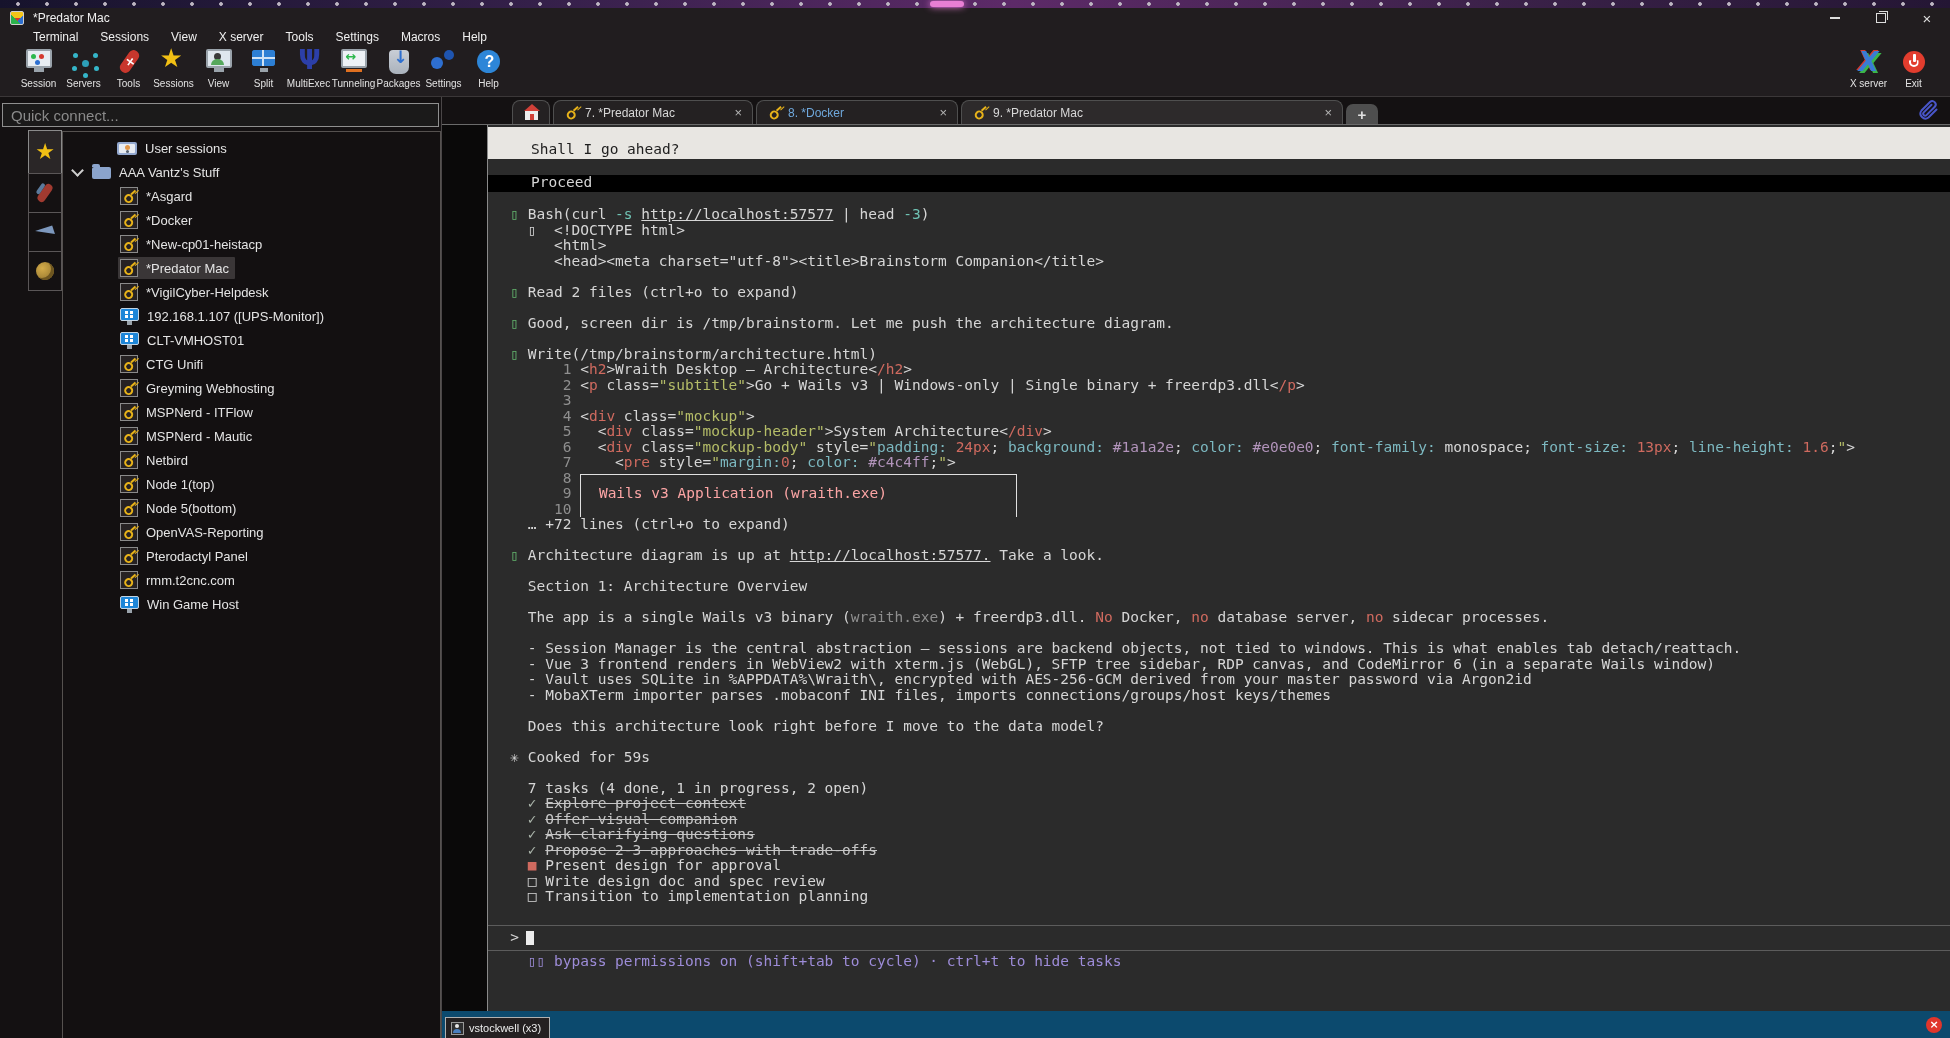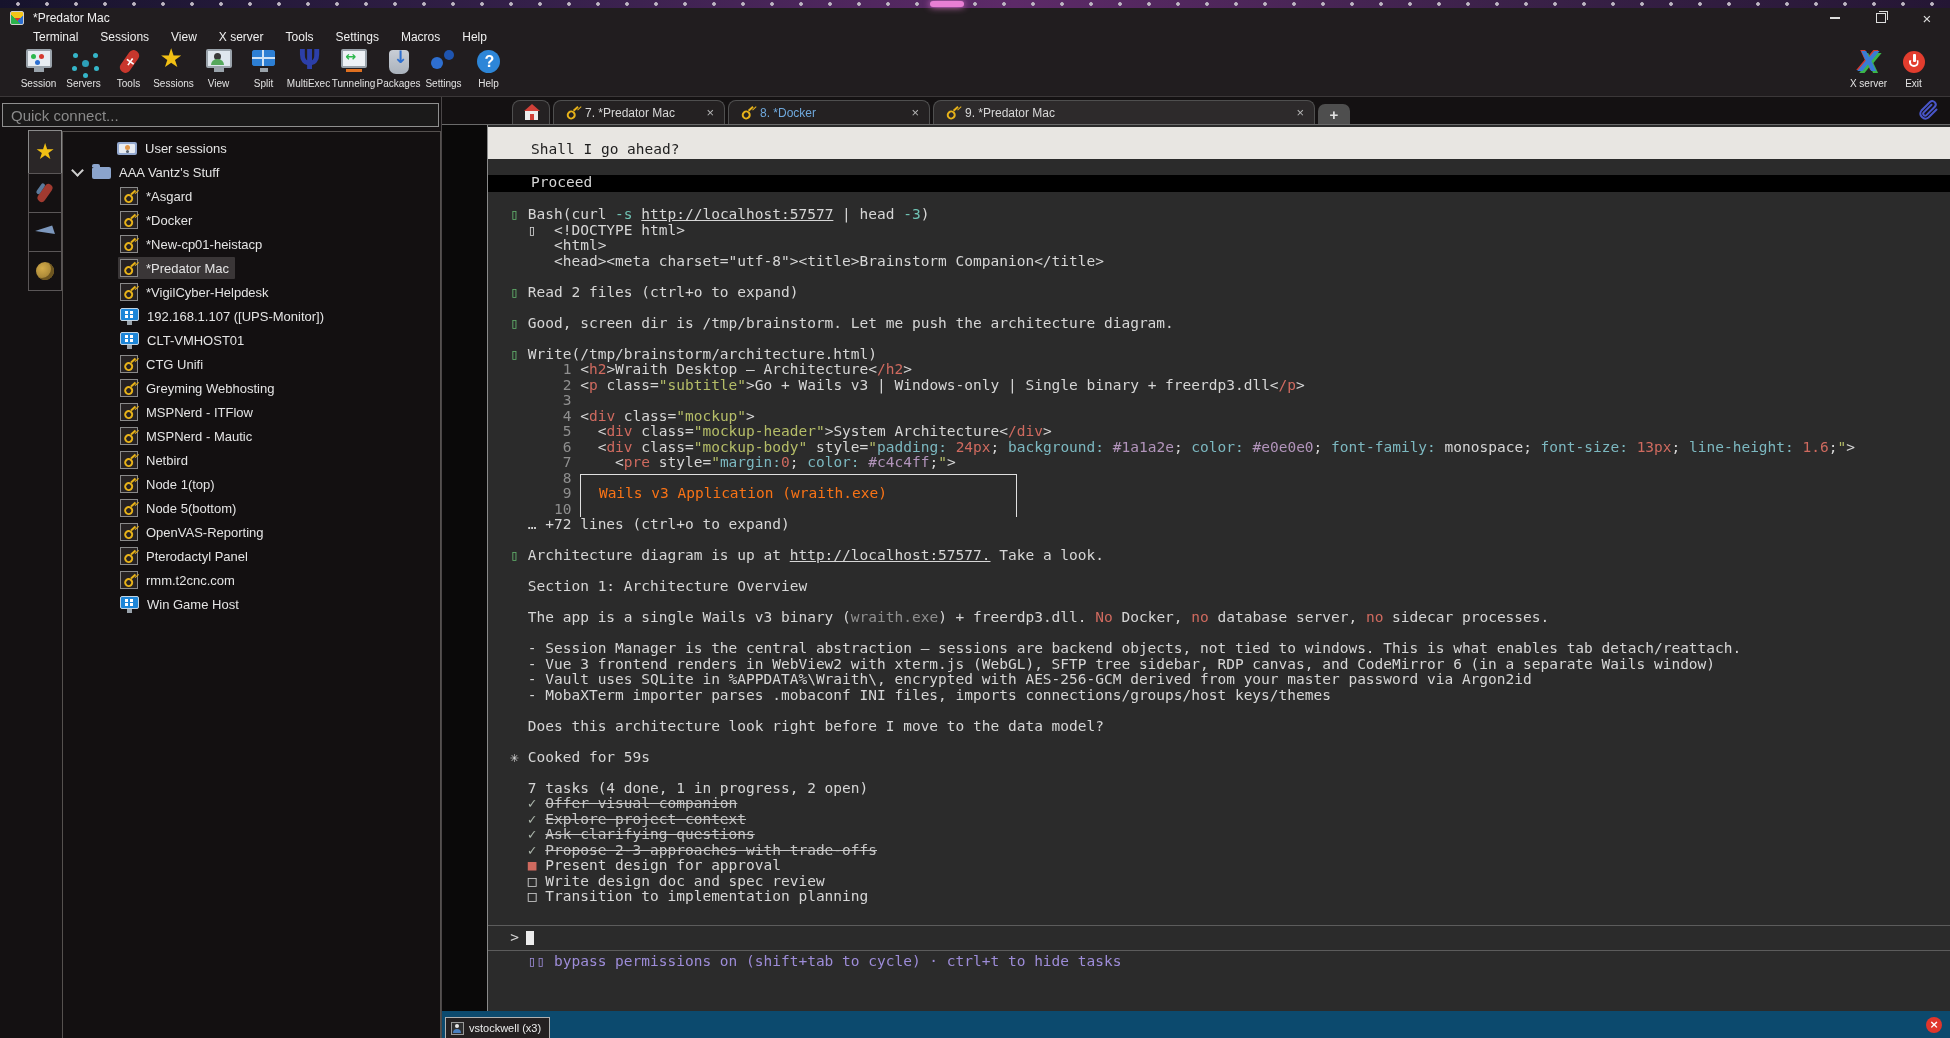--- a/index.html
+++ b/index.html
@@ -144,21 +144,21 @@
   .rightpad{flex:1;background:#1d1b1c}
   .tl{height:15.5px;padding-left:22px;white-space:pre}
   .tl.lb{height:30px;background:#e8e6e2;padding-left:34px;display:flex;align-items:flex-end;padding-bottom:2px}
   .tl.bb{height:17px;background:#000;padding-left:34px;display:flex;align-items:center}
   .w{color:#d6d6d6}.dim{color:#8f8f8f}.grn{color:#63b56d}.red{color:#cf6a5f}.yel{color:#b5bd68}
   .cyn{color:#7cb8c0}.pur{color:#b294bb}.tel{color:#6fc2b3}.vio{color:#9d8cd8}
   .lnk{color:#d6d6d6;text-decoration:underline}.strike{color:#c6c6c6;text-decoration:line-through}
   .chk{color:#a9b3a9}.redsq{color:#cf6a5f}.drk{color:#1e1e1e}
   .bts{display:inline-block;width:50ch;height:12px;border:1px solid #e0e0e0;border-bottom:none;margin-left:9px;vertical-align:bottom;box-sizing:border-box}
   .bms{display:inline-block;width:50ch;height:15.5px;border-left:1px solid #e0e0e0;border-right:1px solid #e0e0e0;margin-left:9px;
-    vertical-align:top;white-space:pre;box-sizing:border-box;color:#f97316}
+    vertical-align:top;white-space:pre;box-sizing:border-box;color:#fca5a5}
   .pbox{border-top:1px solid #5c5c5c;border-bottom:1px solid #5c5c5c;height:24px;margin:5px 0 3px 0;
     display:flex;align-items:center;padding-left:22px}
   .cur{width:8px;height:14px;background:#ececec;display:inline-block;margin-left:7px}
 
   
   .bottombar{height:28px;background:#0c4a6e;display:flex;align-items:flex-end;padding-left:3px;position:relative}
   .user-btn{height:20px;border:1px solid #b0b0b0;background:#242021;display:flex;align-items:center;
     padding:0 8px 0 5px;color:#ececec;font-size:11px}
   .person{width:11px;height:11px;position:relative;margin-right:5px;background:#2f2f30;border:1px solid #9a9a9a}
   .person::before{content:"";position:absolute;left:3px;top:1px;width:4px;height:4px;border-radius:50%;background:#e8e8e8}
@@ -452,21 +452,21 @@
           </div>
         </div>
     </div>
   </div>
 
   <div class="right-col">
     <div class="tabbar" id="tabbar">
         <div class="tab home">
           <span class="i-home"></span>
         </div>
-        <div class="tab" style="width: 172px; justify-content: center;">
+        <div class="tab" style="width: 200px; justify-content: center;">
           <span class="keyic tab-key" style="width: 14px; height: 13px;"></span>
           <span class="tab-label" style="color: rgb(216, 216, 216);">7. *Predator Mac</span>
           <span class="tab-close">×</span>
         </div>
         <div class="tab" style="width: 202px;">
           <span class="keyic tab-key" style="width: 14px; height: 13px;"></span>
           <span class="tab-label" style="color: rgb(111, 168, 220);">8. *Docker</span>
           <span class="tab-close">×</span>
         </div>
         <div class="tab active" style="width: 382px;">
@@ -517,22 +517,22 @@
           <div class="tl"><span class="w">  - Session Manager is the central abstraction — sessions are backend objects, not tied to windows. This is what enables tab detach/reattach.</span></div>
           <div class="tl"><span class="w">  - Vue 3 frontend renders in WebView2 with xterm.js (WebGL), SFTP tree sidebar, RDP canvas, and CodeMirror 6 (in a separate Wails window)</span></div>
           <div class="tl"><span class="w">  - Vault uses SQLite in %APPDATA%\Wraith\, encrypted with AES-256-GCM derived from your master password via Argon2id</span></div>
           <div class="tl"><span class="w">  - MobaXTerm importer parses .mobaconf INI files, imports connections/groups/host keys/themes</span></div>
           <div class="tl"> </div>
           <div class="tl"><span class="w">  Does this architecture look right before I move to the data model?</span></div>
           <div class="tl"> </div>
           <div class="tl"><span class="w">✳ Cooked for 59s</span></div>
           <div class="tl"> </div>
           <div class="tl"><span class="w">  7 tasks (4 done, 1 in progress, 2 open)</span></div>
+          <div class="tl"><span class="chk">  ✓ </span><span class="strike">Explore project context</span></div>
           <div class="tl"><span class="chk">  ✓ </span><span class="strike">Offer visual companion</span></div>
-          <div class="tl"><span class="chk">  ✓ </span><span class="strike">Explore project context</span></div>
           <div class="tl"><span class="chk">  ✓ </span><span class="strike">Ask clarifying questions</span></div>
           <div class="tl"><span class="chk">  ✓ </span><span class="strike">Propose 2-3 approaches with trade-offs</span></div>
           <div class="tl"><span class="redsq">  ■ </span><span class="w">Present design for approval</span></div>
           <div class="tl"><span class="w">  □ Write design doc and spec review</span></div>
           <div class="tl"><span class="w">  □ Transition to implementation planning</span></div>
           <div class="tl"> </div>
           <div class="pbox">
             <span class="w">&gt;</span>
             <span class="cur"></span>
           </div>

